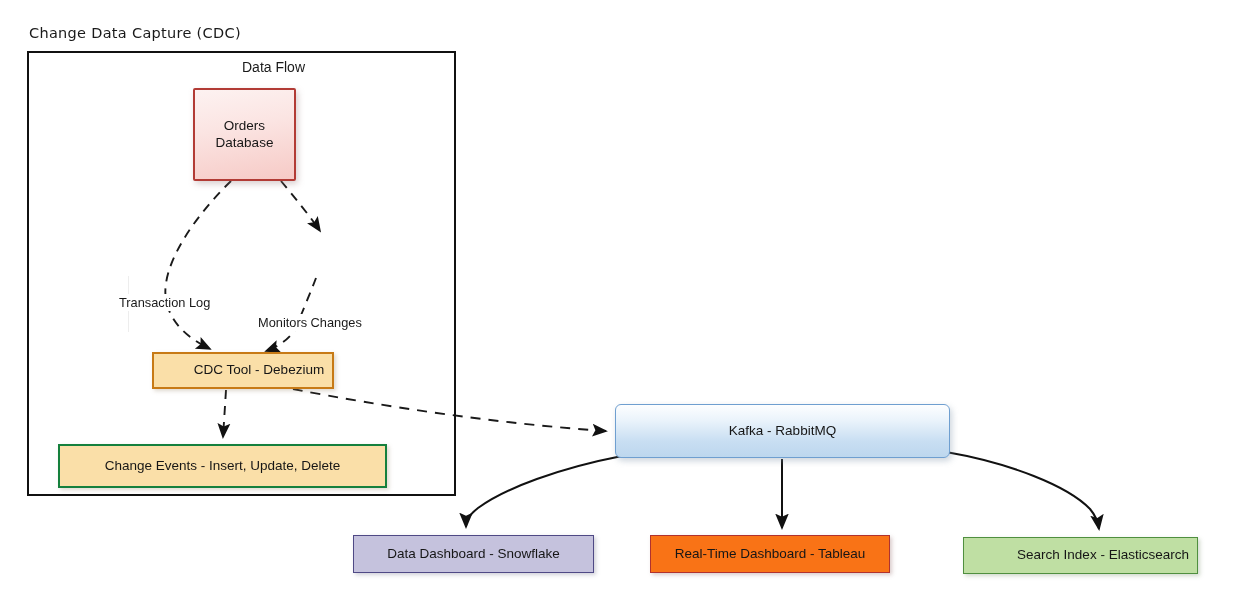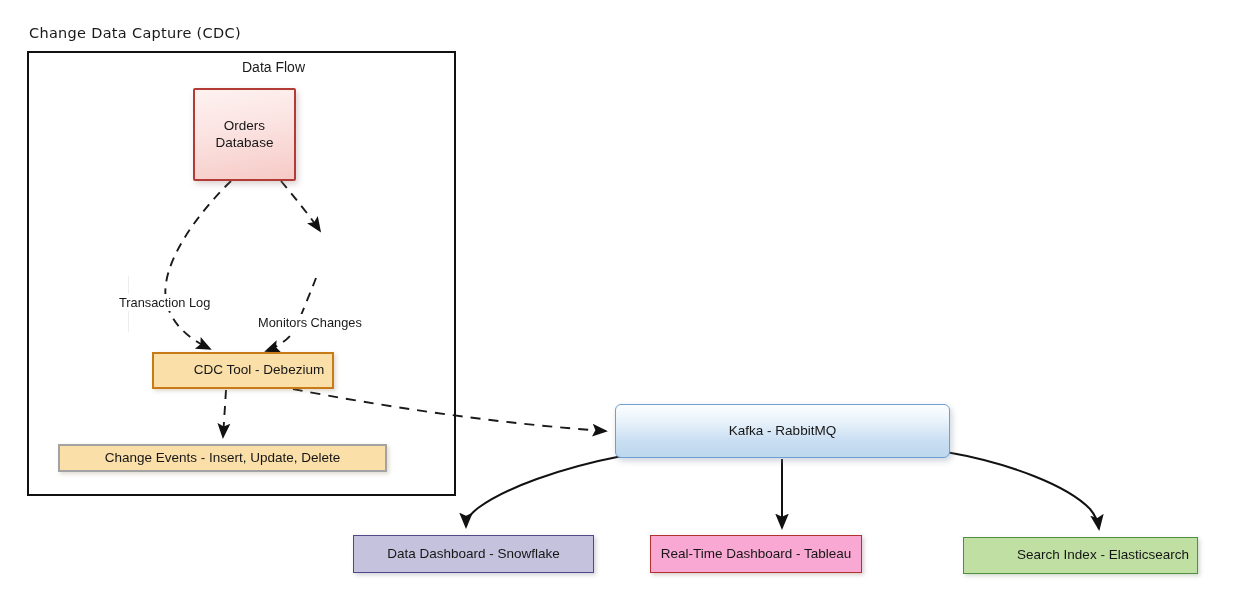--- a/index.html
+++ b/index.html
@@ -124,22 +124,22 @@
     height: 37px;
     border: 2px solid #c77a16;
     background: #fadfa8;
     box-shadow: 2px 2px 4px rgba(150,130,100,0.3);
     padding-left: 32px;
   }
   .n-change-events {
     left: 58px;
     top: 444px;
     width: 329px;
-    height: 28px;
-    border: 2px solid #a3a3a3;
+    height: 44px;
+    border: 2px solid #15803d;
     background: #fadfa8;
     box-shadow: 2px 2px 4px rgba(150,130,100,0.3);
   }
 
   
   .n-kafka {
     left: 615px;
     top: 404px;
     width: 335px;
     height: 54px;
@@ -155,24 +155,24 @@
     top: 535px;
     width: 241px;
     height: 38px;
     border: 1.8px solid #4f4985;
     background: #c5c2dd;
     box-shadow: 2px 2px 4px rgba(120,120,145,0.35);
   }
   .n-dashboard {
     left: 650px;
     top: 535px;
-    width: 212px;
+    width: 240px;
     height: 38px;
     border: 1.8px solid #b0322f;
-    background: #f9a8d4;
+    background: #f97316;
     box-shadow: 2px 2px 4px rgba(150,110,110,0.35);
   }
   .n-search {
     left: 963px;
     top: 537px;
     width: 235px;
     height: 37px;
     border: 1.8px solid #4f8f3f;
     background: #bfdfa3;
     box-shadow: 2px 2px 4px rgba(120,145,110,0.35);

